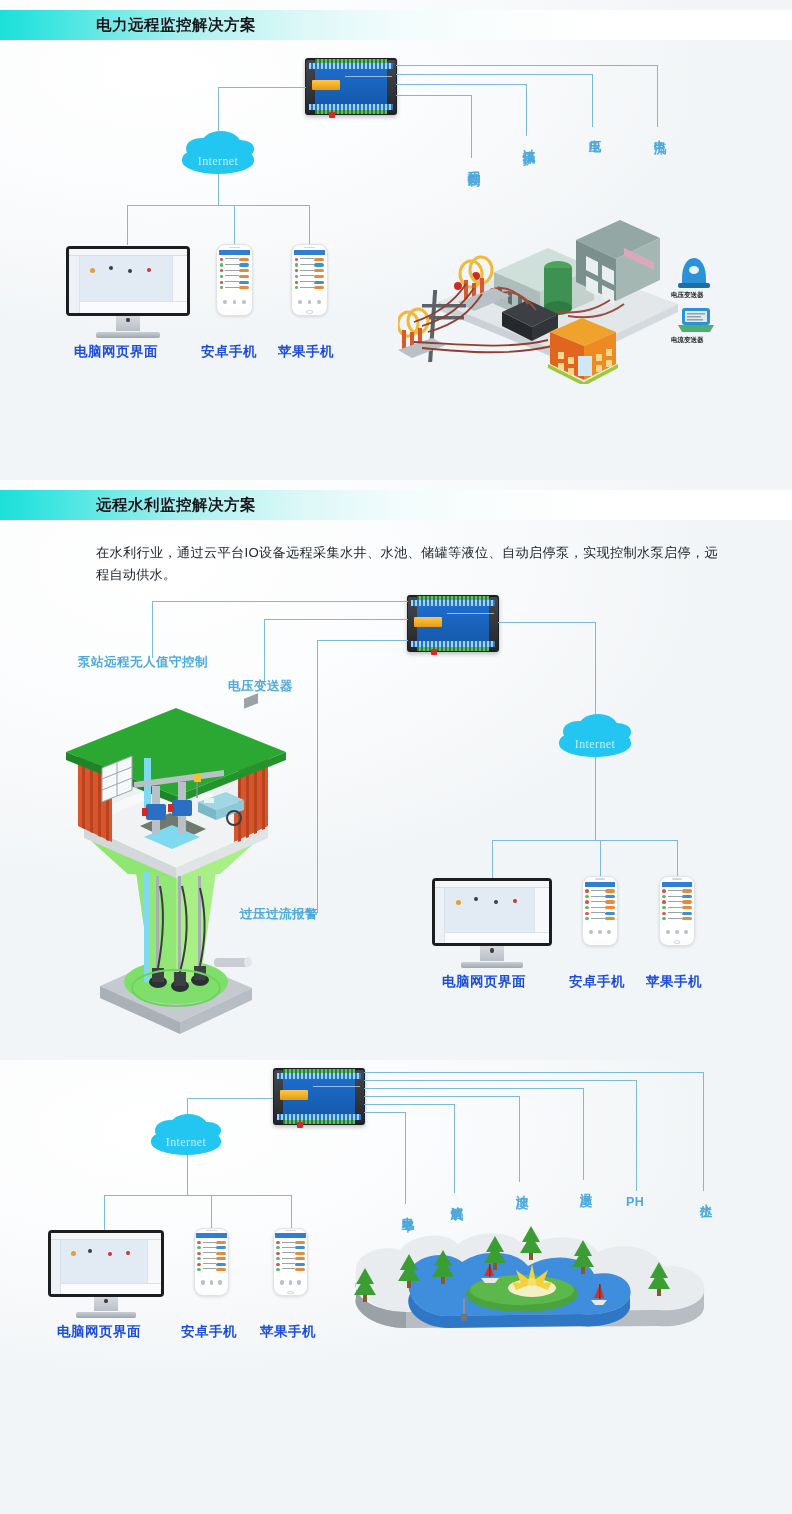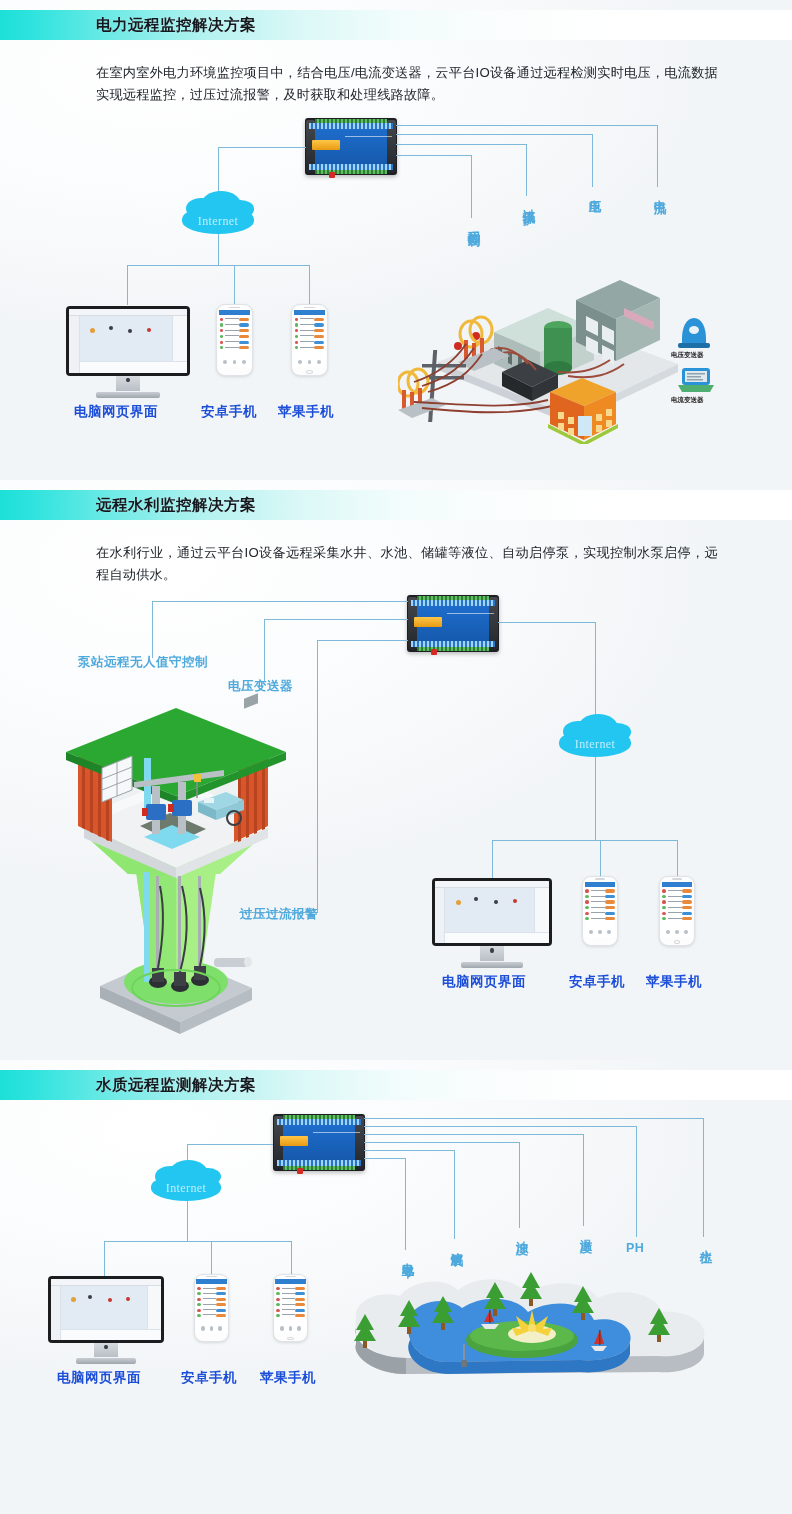--- a/index.html
+++ b/index.html
@@ -189,21 +189,20 @@
 
 <div class="section" style="height:480px;">
   <div class="sec-bg"></div>
   <div class="sec-inner">
 
     <div class="hdr-wrap">
       <div class="hdr-bar"></div>
       <div class="hdr-title">电力远程监控解决方案</div>
     </div>
 
-    <div class="sec-desc">在室内室外电力环境监控项目中，结合电压/电流变送器，云平台IO设备通过远程检测实时电压，电流数据实现远程监控，过压过流报警，及时获取和处理线路故障。</div>
 
     <div class="diagram" style="height:360px;">
 
       <div class="iodev" style="left:305px; top:12px; width:92px; height:57px;">
         <div class="shell"></div>
             <div class="capL"></div>
             <div class="capR"></div>
         <div class="pcb"></div>
             <div class="term termT"></div>
             <div class="term termB"></div>
@@ -730,24 +729,20 @@
       <div class="lbl dev" style="left:646px; top:387px;">苹果手机</div>
 
     </div>
   </div>
 </div>
 
 <div class="section" style="height:454px;">
   <div class="sec-bg"></div>
   <div class="sec-inner">
 
-    <div class="hdr-wrap">
-      <div class="hdr-bar"></div>
-      <div class="hdr-title">水质远程监测解决方案</div>
-    </div>
 
 
     <div class="diagram" style="height:334px;">
 
       <div class="iodev" style="left:273px; top:8px; width:92px; height:57px;">
         <div class="shell"></div>
             <div class="capL"></div>
             <div class="capR"></div>
         <div class="pcb"></div>
             <div class="term termT"></div>

